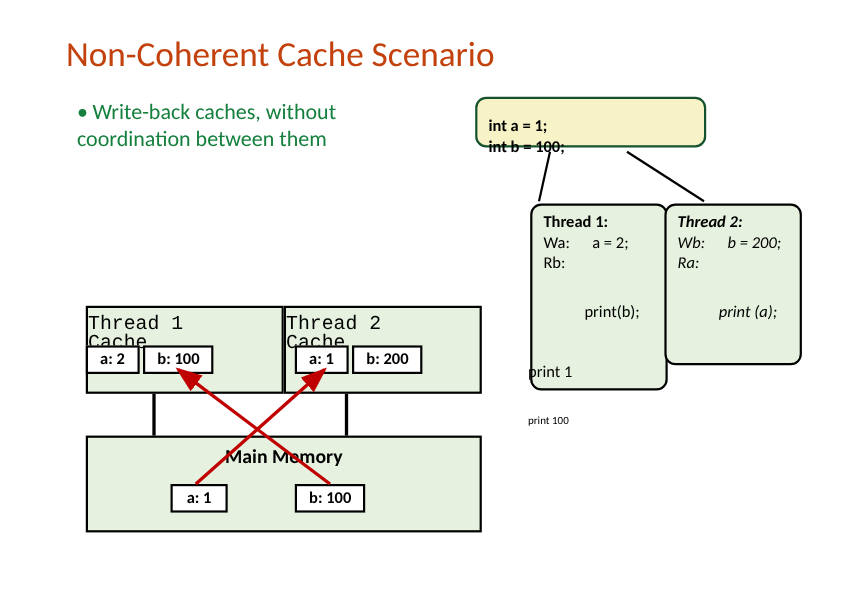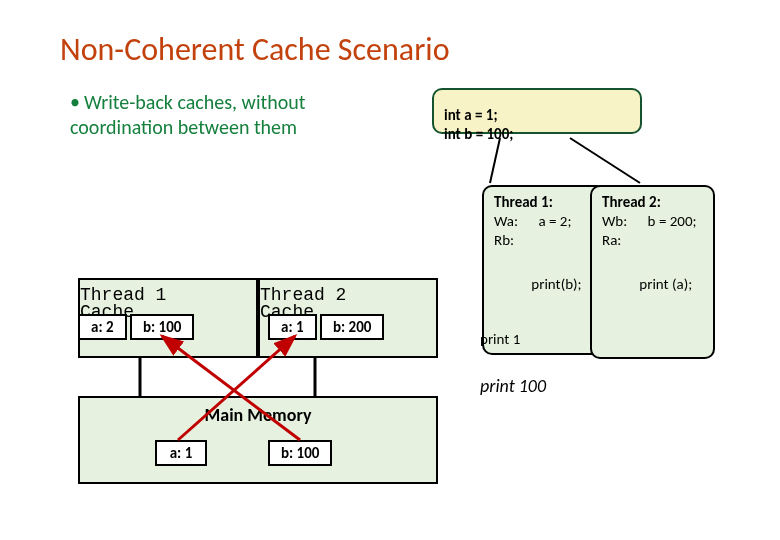--- a/index.html
+++ b/index.html
@@ -52,21 +52,21 @@
     width: 125px;
     background: #e6f2df;
     border: 2px solid #000;
     border-radius: 10px;
     box-sizing: border-box;
     padding: 6px 10px 10px 10px;
     font-size: 15px;
     line-height: 1.25;
   }
   #t1box { left: 438px; top: 185px; height: 170px; margin-left: 44px; }
-  #t2box { left: 590px; top: 185px; height: 174px; }
+  #t2box { left: 604px; top: 185px; height: 147px; font-style: italic; }
   .thread-box b { font-weight: bold; }
   .cache-panel {
     position: absolute;
     width: 180px;
     height: 80px;
     background: #e6f2df;
     border: 2px solid #000;
     box-sizing: border-box;
   }
   #cache1 { left: 78px; top: 278px; }
@@ -98,21 +98,21 @@
     border: 2px solid #000;
     box-sizing: border-box;
   }
   .mem-label {
     text-align: center;
     font-size: 18px;
     margin-top: 6px;
     font-weight: bold;
   }
   .print1 { position: absolute; left: 480px; top: 330px; font-size: 15px; }
-  .print100 { position: absolute; left: 480px; top: 375px; font-size: 18px; font-style: italic; }
+  .print100 { position: absolute; left: 480px; top: 375px; font-size: 10px; }
   svg.wires {
     position: absolute;
     left: 0; top: 0;
     width: 780px; height: 540px;
     pointer-events: none;
   }
 </style>
 </head>
 <body>
 

